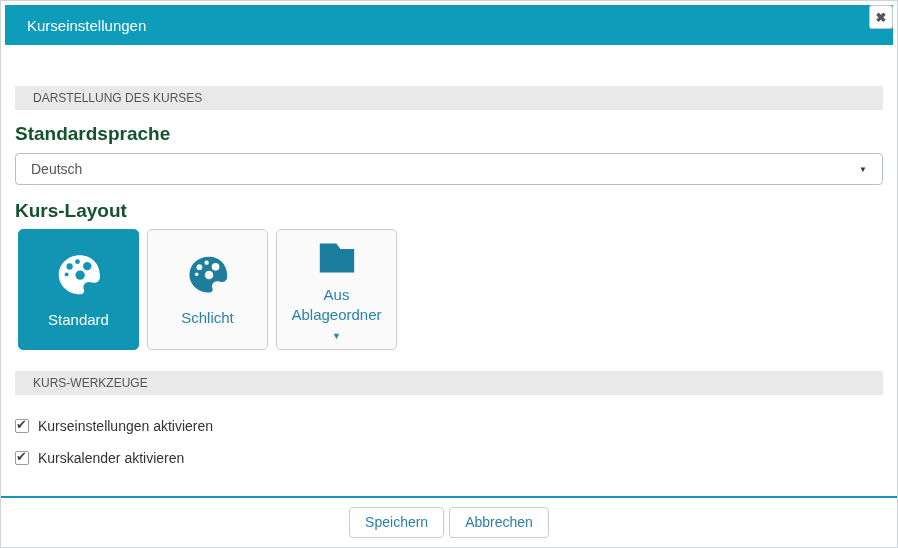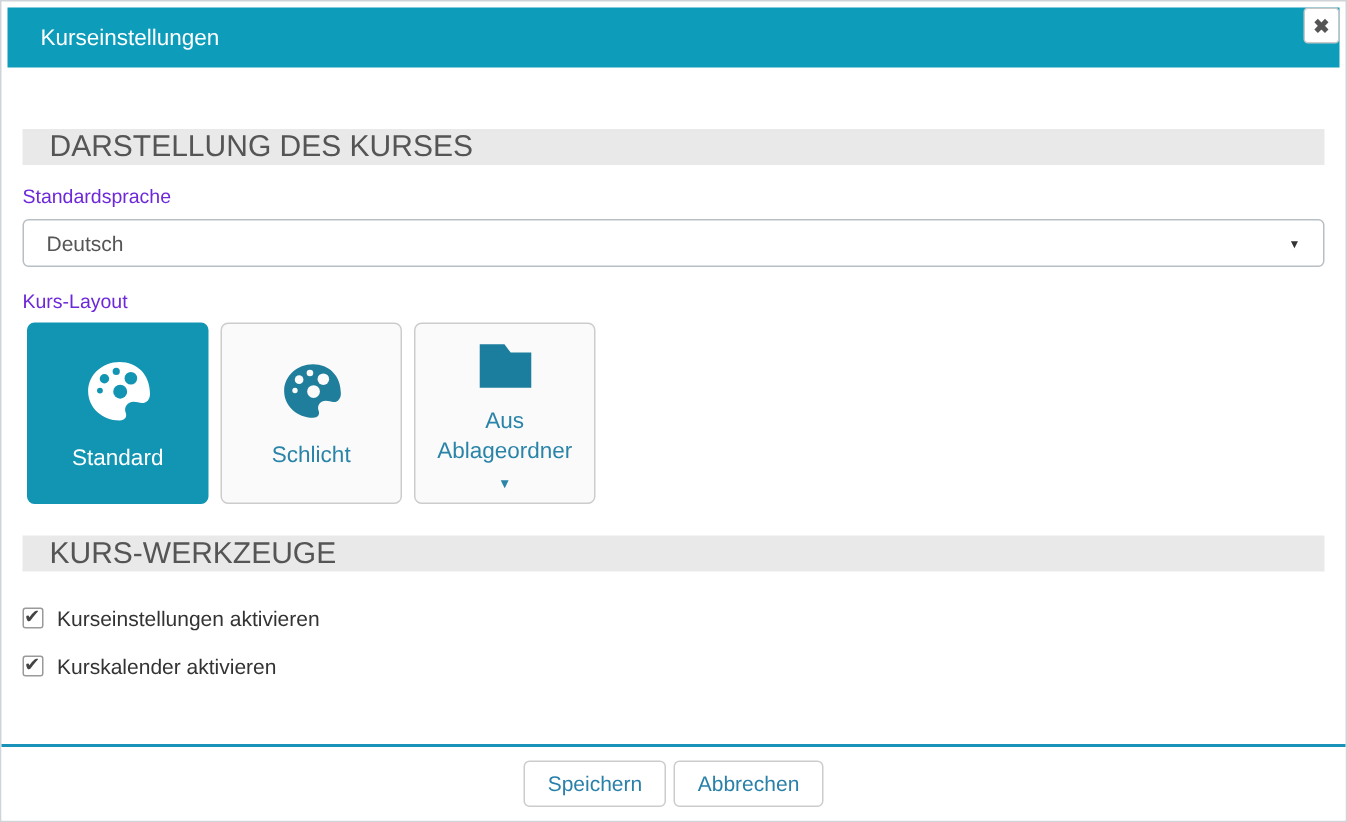--- a/index.html
+++ b/index.html
@@ -20,25 +20,25 @@
   .close-btn{
     position:absolute;top:4px;right:4px;width:24px;height:24px;
     background:#fff;border:1px solid #c8c8c8;border-radius:3px;
     color:#555;font-size:13px;font-weight:bold;line-height:1;
     display:flex;align-items:center;justify-content:center;
     padding:0;cursor:pointer;z-index:5;
   }
   .content{position:absolute;top:44px;left:0;right:0;padding:0 14px;}
   .section-bar{
     height:24px;line-height:24px;background:#e9e9e9;color:#555;
-    font-size:20px;padding-left:18px;
+    font-size:12px;padding-left:18px;
   }
   .section-bar.first{margin-top:41px;}
   .section-bar.second{margin-top:21px;}
-  .field-label{margin-top:13px;font-weight:normal;font-size:13px;color:#6d28d9;}
+  .field-label{margin-top:13px;font-weight:bold;font-size:19px;color:#14532d;}
   .field-label.layout{margin-top:15px;}
   .select{
     margin-top:8px;height:32px;box-sizing:border-box;background:#fff;
     border:1px solid #b8bfc4;border-radius:4px;
     display:flex;align-items:center;justify-content:space-between;
     padding:0 15px;font-size:14px;color:#555;cursor:pointer;
   }
   .sel-arrow{font-size:8px;color:#333;}
   .cards{margin-top:7px;margin-left:3px;display:flex;gap:8px;}
   .card{

